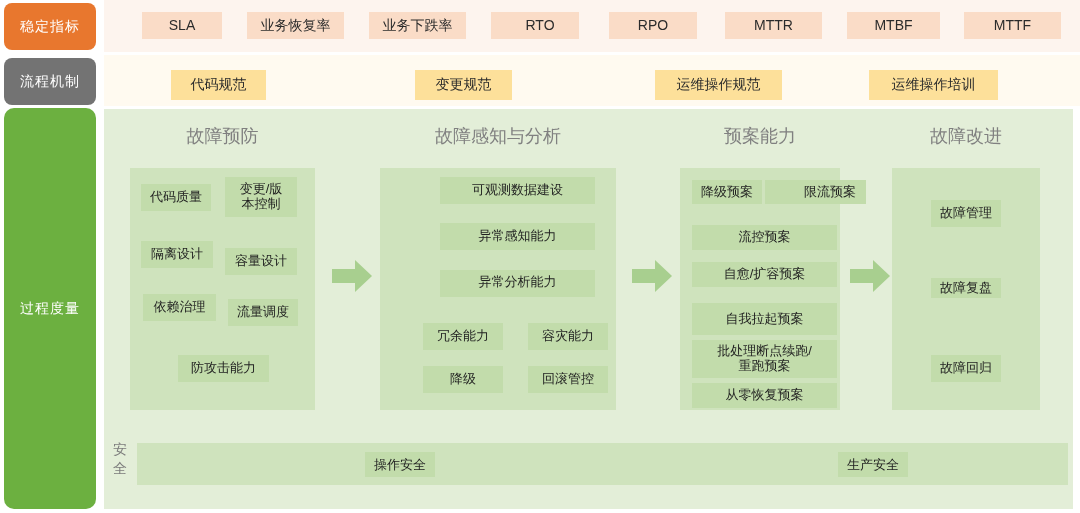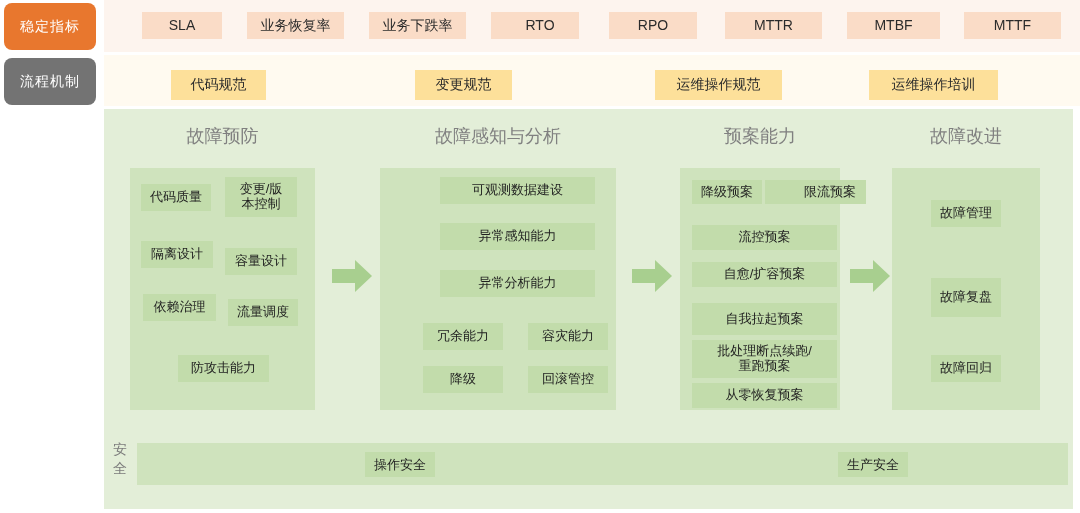--- a/index.html
+++ b/index.html
@@ -92,20 +92,21 @@
 <body>
 
 <div class="canvas">
 
   <div class="abs row1-band"></div>
   <div class="abs row2-band"></div>
   <div class="abs green-band"></div>
 
   <div class="abs side-tag tag-stability">稳定指标</div>
   <div class="abs side-tag tag-flow">流程机制</div>
+  <div class="abs side-tag tag-green">过程度量</div>
 
   <div id="stability-chips">
       <div class="abs chip chip-orange" style="left: 142px; width: 80px;">SLA</div>
       <div class="abs chip chip-orange" style="left: 247px; width: 97px;">业务恢复率</div>
       <div class="abs chip chip-orange" style="left: 369px; width: 97px;">业务下跌率</div>
       <div class="abs chip chip-orange" style="left: 491px; width: 88px; padding-left: 10px;">RTO</div>
       <div class="abs chip chip-orange" style="left: 609px; width: 88px;">RPO</div>
       <div class="abs chip chip-orange" style="left: 725px; width: 97px;">MTTR</div>
       <div class="abs chip chip-orange" style="left: 847px; width: 93px;">MTBF</div>
       <div class="abs chip chip-orange" style="left: 964px; width: 97px;">MTTF</div>
@@ -123,38 +124,38 @@
       <div class="cell" style="left: 225px; top: 177px; width: 72px; height: 40px;">变更/版<br>本控制</div>
       <div class="cell" style="left: 141px; top: 241px; width: 72px; height: 27px;">隔离设计</div>
       <div class="cell" style="left: 225px; top: 241px; width: 72px; height: 27px; margin-top: 7px;">容量设计</div>
       <div class="cell" style="left: 143px; top: 294px; width: 73px; height: 27px;">依赖治理</div>
       <div class="cell" style="left: 228px; top: 299px; width: 70px; height: 27px;">流量调度</div>
       <div class="cell" style="left: 178px; top: 355px; width: 91px; height: 27px;">防攻击能力</div>
       <div class="col-title" style="left: 380px; width: 236px;">故障感知与分析</div>
       <div class="col-panel" style="left: 380px; top: 168px; width: 236px; height: 242px;"></div>
       <div class="cell" style="left: 440px; top: 177px; width: 155px; height: 27px;">可观测数据建设</div>
       <div class="cell" style="left: 440px; top: 223px; width: 155px; height: 27px;">异常感知能力</div>
-      <div class="cell" style="left: 440px; top: 270px; width: 155px; height: 27px;">异常分析能力</div>
+      <div class="cell" style="left: 440px; top: 270px; width: 155px; height: 27px; font-family: Liberation Mono, monospace;">异常分析能力</div>
       <div class="cell" style="left: 423px; top: 323px; width: 80px; height: 27px;">冗余能力</div>
       <div class="cell" style="left: 528px; top: 323px; width: 80px; height: 27px;">容灾能力</div>
       <div class="cell" style="left: 423px; top: 366px; width: 80px; height: 27px;">降级</div>
       <div class="cell" style="left: 528px; top: 366px; width: 80px; height: 27px;">回滚管控</div>
       <div class="col-title" style="left: 680px; width: 160px;">预案能力</div>
       <div class="col-panel" style="left: 680px; top: 168px; width: 160px; height: 242px;"></div>
       <div class="cell" style="left: 692px; top: 180px; width: 70px; height: 24px;">降级预案</div>
       <div class="cell" style="left: 765px; top: 180px; width: 72px; height: 24px; padding-left: 29px;">限流预案</div>
       <div class="cell" style="left: 692px; top: 225px; width: 145px; height: 25px;">流控预案</div>
       <div class="cell" style="left: 692px; top: 262px; width: 145px; height: 25px;">自愈/扩容预案</div>
       <div class="cell" style="left: 692px; top: 303px; width: 145px; height: 32px;">自我拉起预案</div>
       <div class="cell" style="left: 692px; top: 340px; width: 145px; height: 38px;">批处理断点续跑/<br>重跑预案</div>
       <div class="cell" style="left: 692px; top: 383px; width: 145px; height: 25px;">从零恢复预案</div>
       <div class="col-title" style="left: 892px; width: 148px;">故障改进</div>
       <div class="col-panel" style="left: 892px; top: 168px; width: 148px; height: 242px;"></div>
       <div class="cell" style="left: 931px; top: 200px; width: 70px; height: 27px;">故障管理</div>
-      <div class="cell" style="left: 931px; top: 278px; width: 70px; height: 39px;">故障复盘</div>
+      <div class="cell" style="left: 931px; top: 278px; width: 70px; height: 20px;">故障复盘</div>
       <div class="cell" style="left: 931px; top: 355px; width: 70px; height: 27px;">故障回归</div>
     </div>
   <div id="arrows-root">
       <div class="arrow" style="left: 332px; top: 259px; width: 40px; height: 34px;"><svg width="40" height="34" viewBox="0 0 40 34">
           <polygon points="0,10 23,10 23,1 40,17 23,33 23,24 0,24" fill="#a8cf8f"></polygon>
         </svg></div>
       <div class="arrow" style="left: 632px; top: 259px; width: 40px; height: 34px;"><svg width="40" height="34" viewBox="0 0 40 34">
           <polygon points="0,10 23,10 23,1 40,17 23,33 23,24 0,24" fill="#a8cf8f"></polygon>
         </svg></div>
       <div class="arrow" style="left: 850px; top: 259px; width: 40px; height: 34px;"><svg width="40" height="34" viewBox="0 0 40 34">

